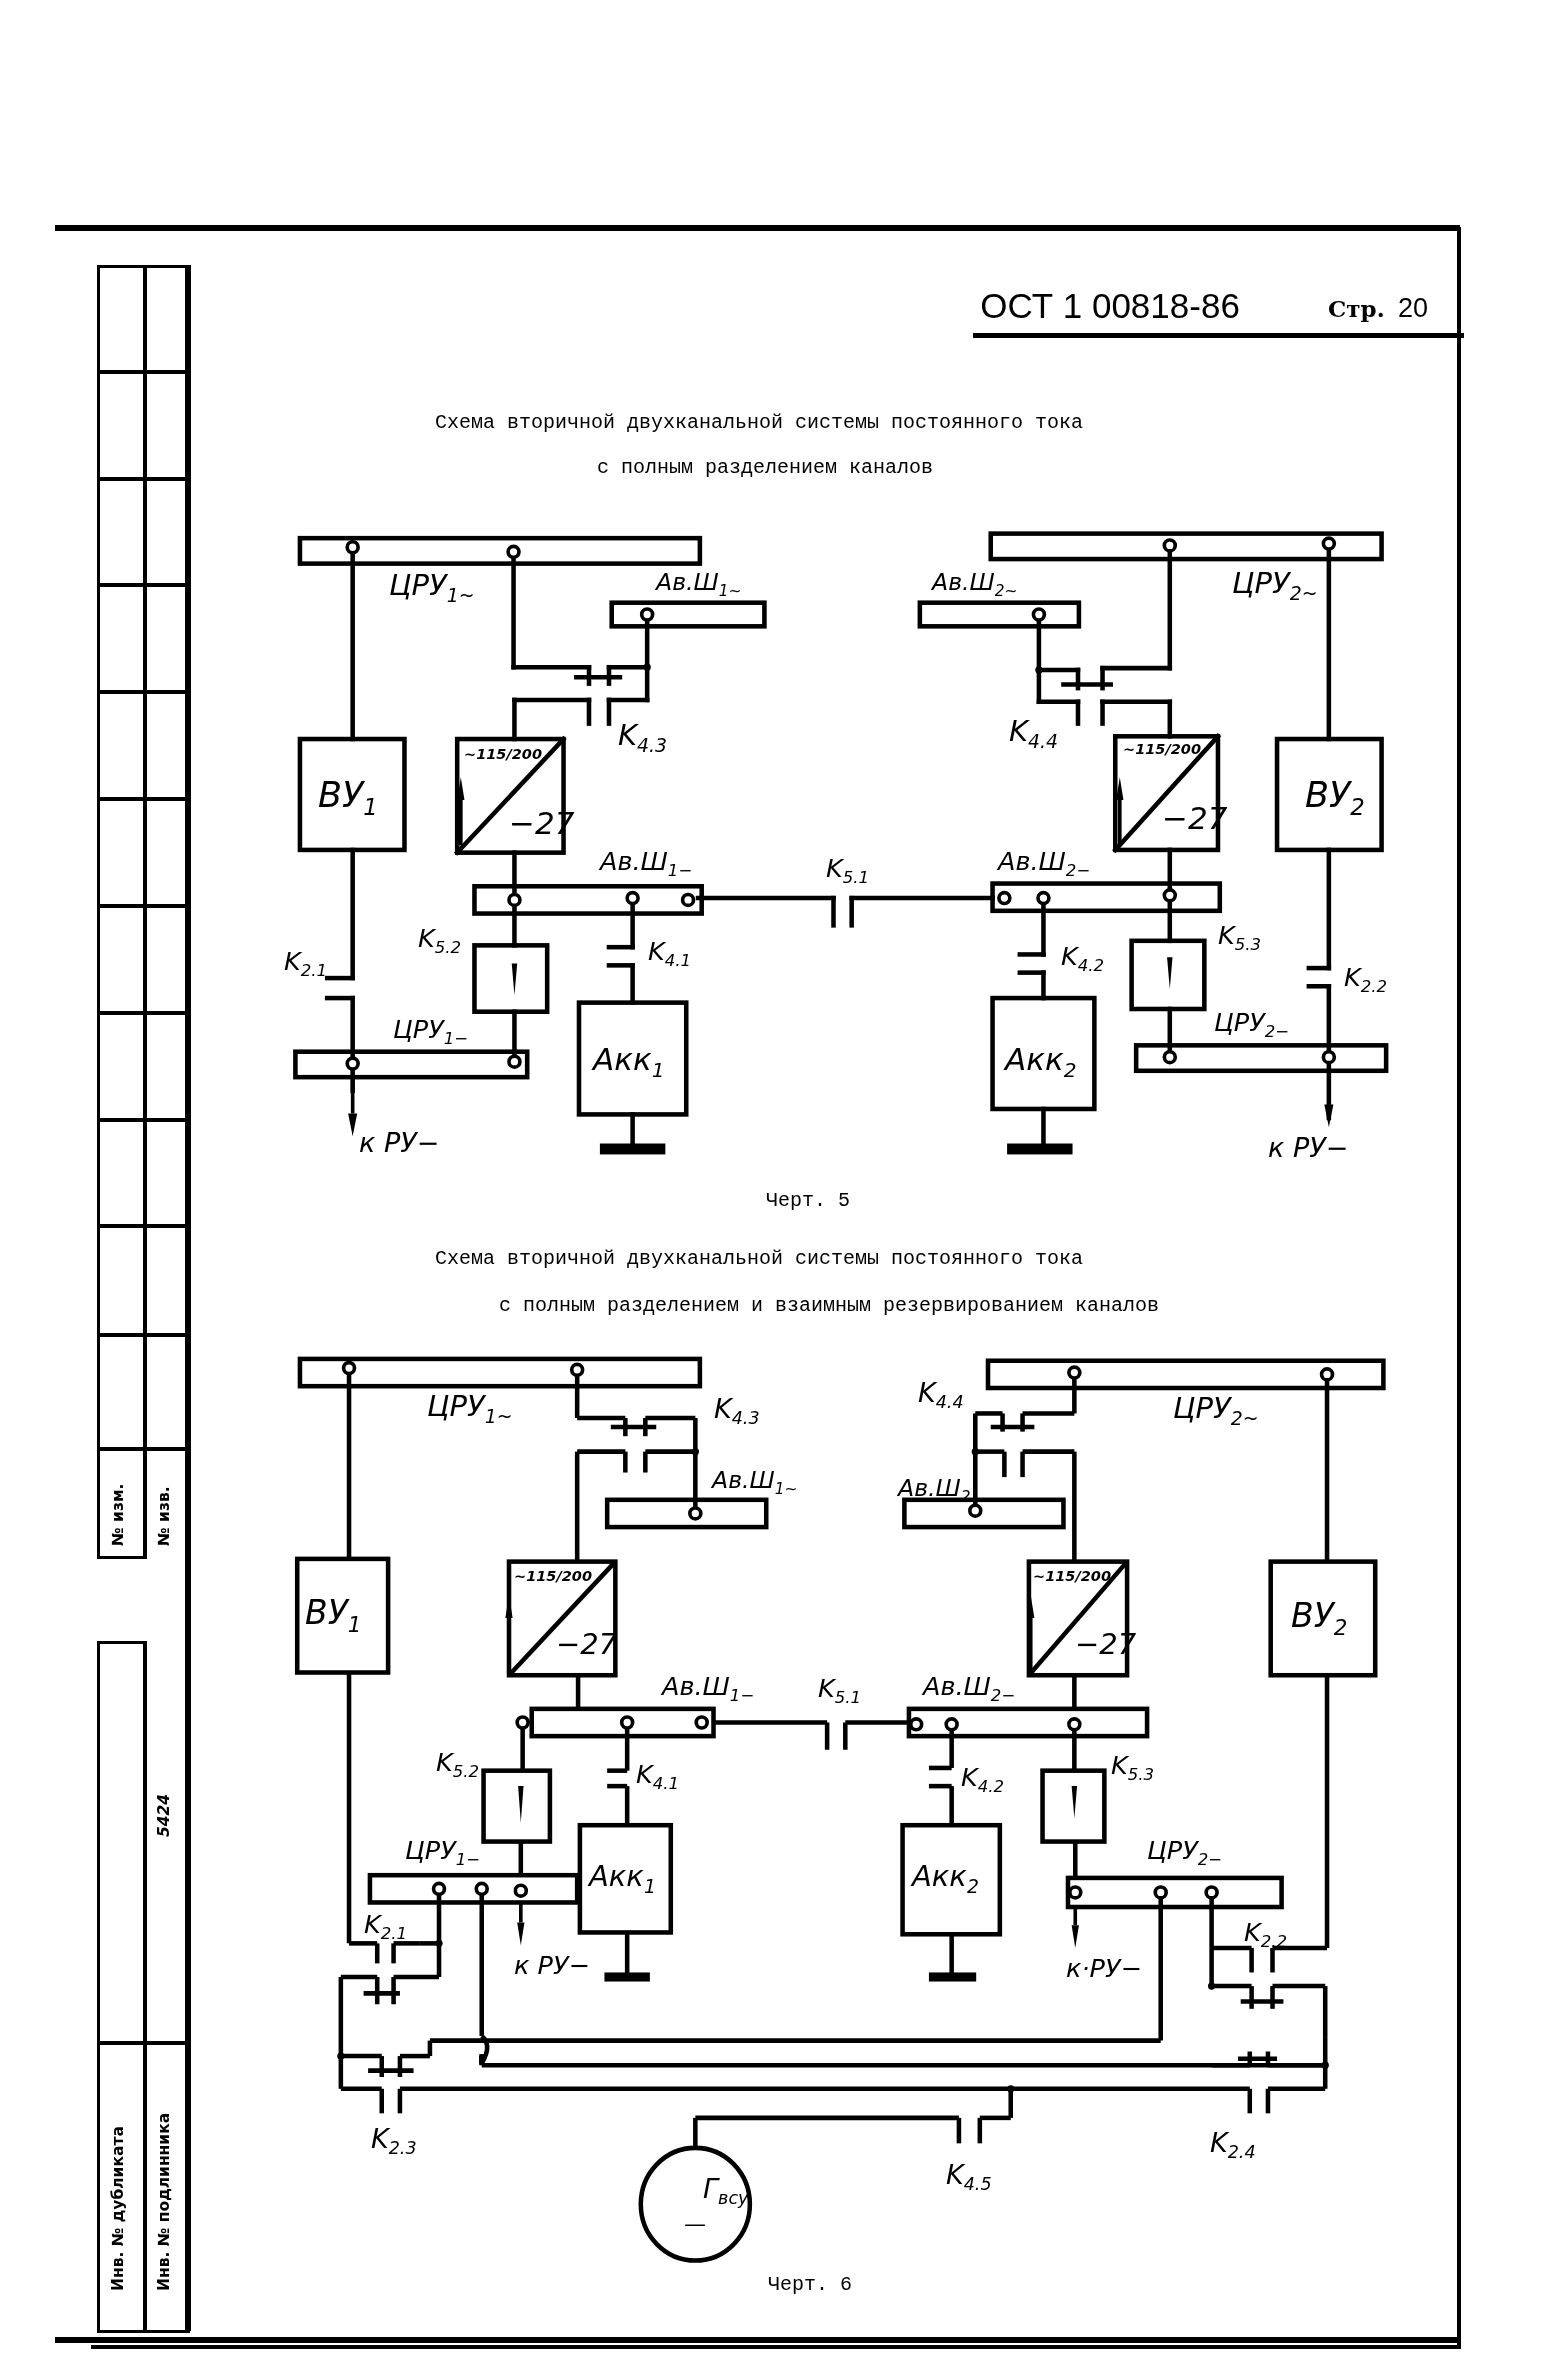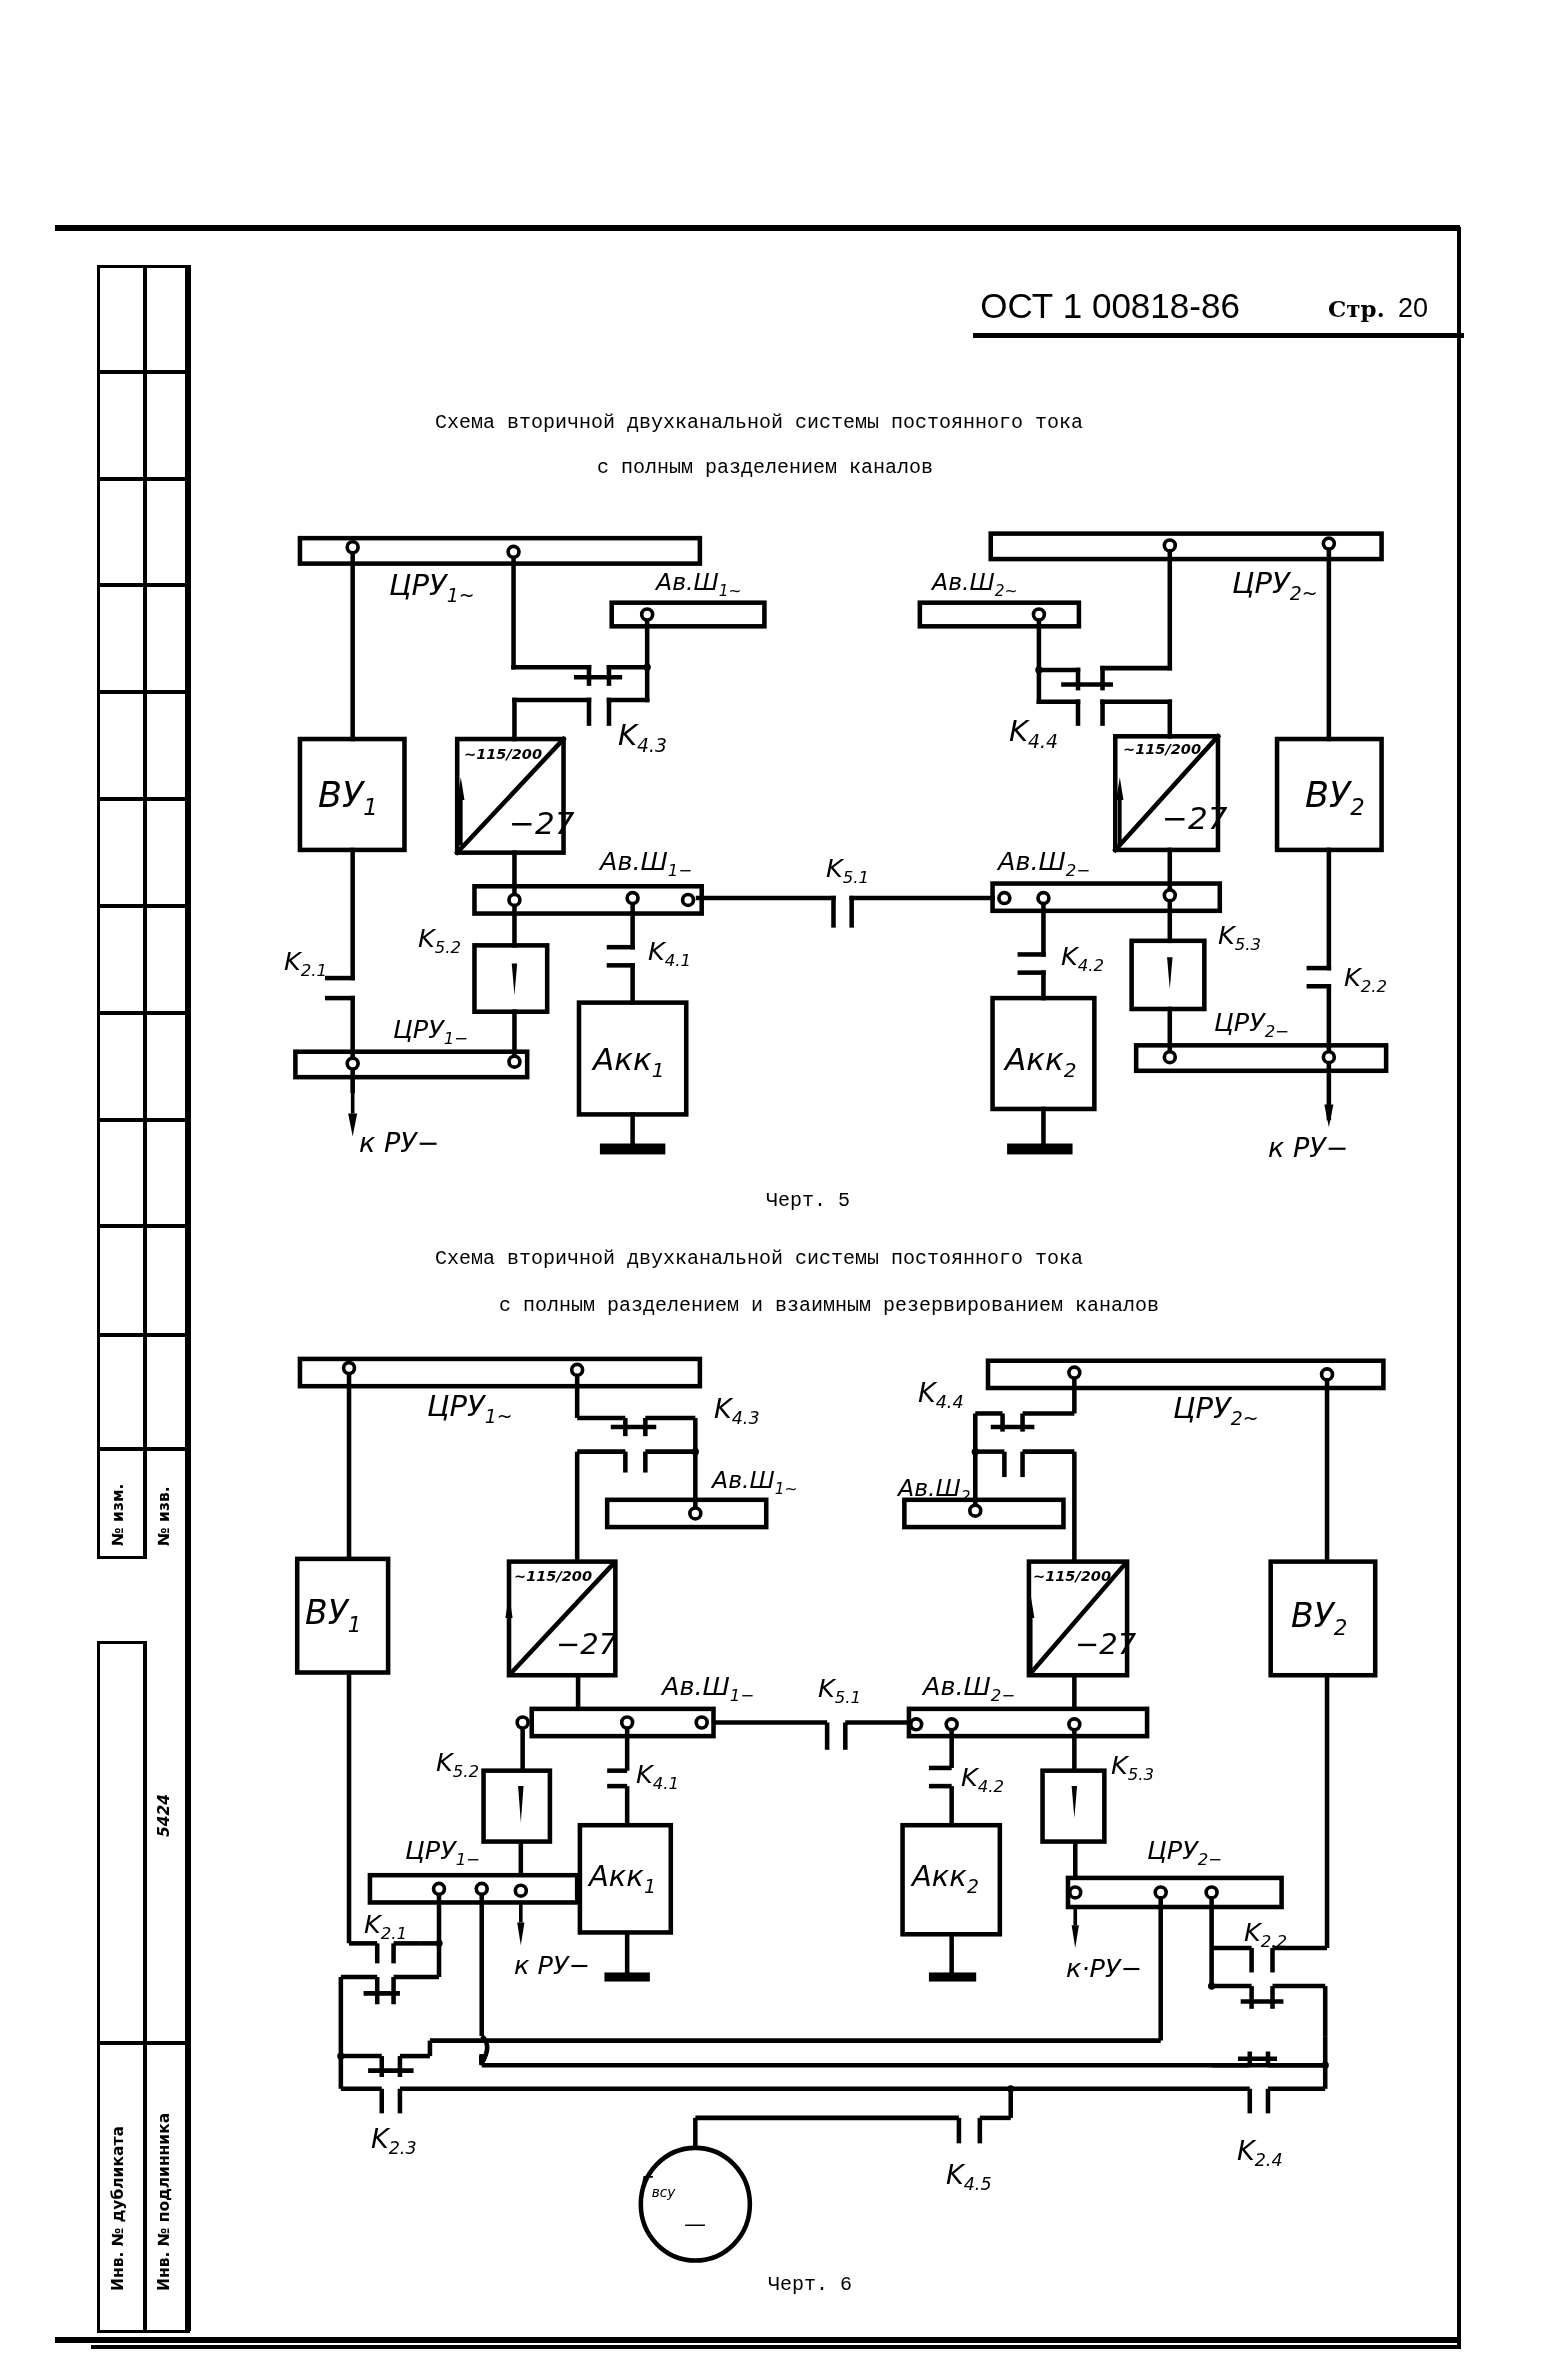--- a/index.html
+++ b/index.html
@@ -440,18 +440,18 @@
 <div class="abs hw" style="left:589px; top:1859px; font-size:29px;"><span>Акк</span><sub>1</sub></div>
 <div class="abs hw" style="left:912px; top:1859px; font-size:29px;"><span>Акк</span><sub>2</sub></div>
 
 <div class="abs hw" style="left:364px; top:1909px; font-size:25.5px;"><span>K</span><sub>2.1</sub></div>
 <div class="abs hw" style="left:1244px; top:1917px; font-size:25.5px;"><span>K</span><sub>2.2</sub></div>
 
 <div class="abs hw" style="left:514px; top:1950px; font-size:25.5px;">к РУ−</div>
 <div class="abs hw" style="left:1066px; top:1953px; font-size:25.5px;">к·РУ−</div>
 
 <div class="abs hw" style="left:371px; top:2123px; font-size:27px;"><span>K</span><sub>2.3</sub></div>
-<div class="abs hw" style="left:1237px; top:2127px; font-size:27px;margin-top:8px;"><span>K</span><sub>2.4</sub></div>
+<div class="abs hw" style="left:1210px; top:2127px; font-size:27px;"><span>K</span><sub>2.4</sub></div>
 <div class="abs hw" style="left:946px; top:2159px; font-size:27px;"><span>K</span><sub>4.5</sub></div>
 
-<div class="abs hw" style="left:640px; top:2173px; font-size:21px;"><span>Г</span><sub>всу</sub></div>
+<div class="abs hw" style="left:703px; top:2173px; font-size:27px;"><span>Г</span><sub>всу</sub></div>
 <div class="abs hw" style="left:684px; top:2211px; font-size:22px;">—</div>
 
 
 </body></html>

